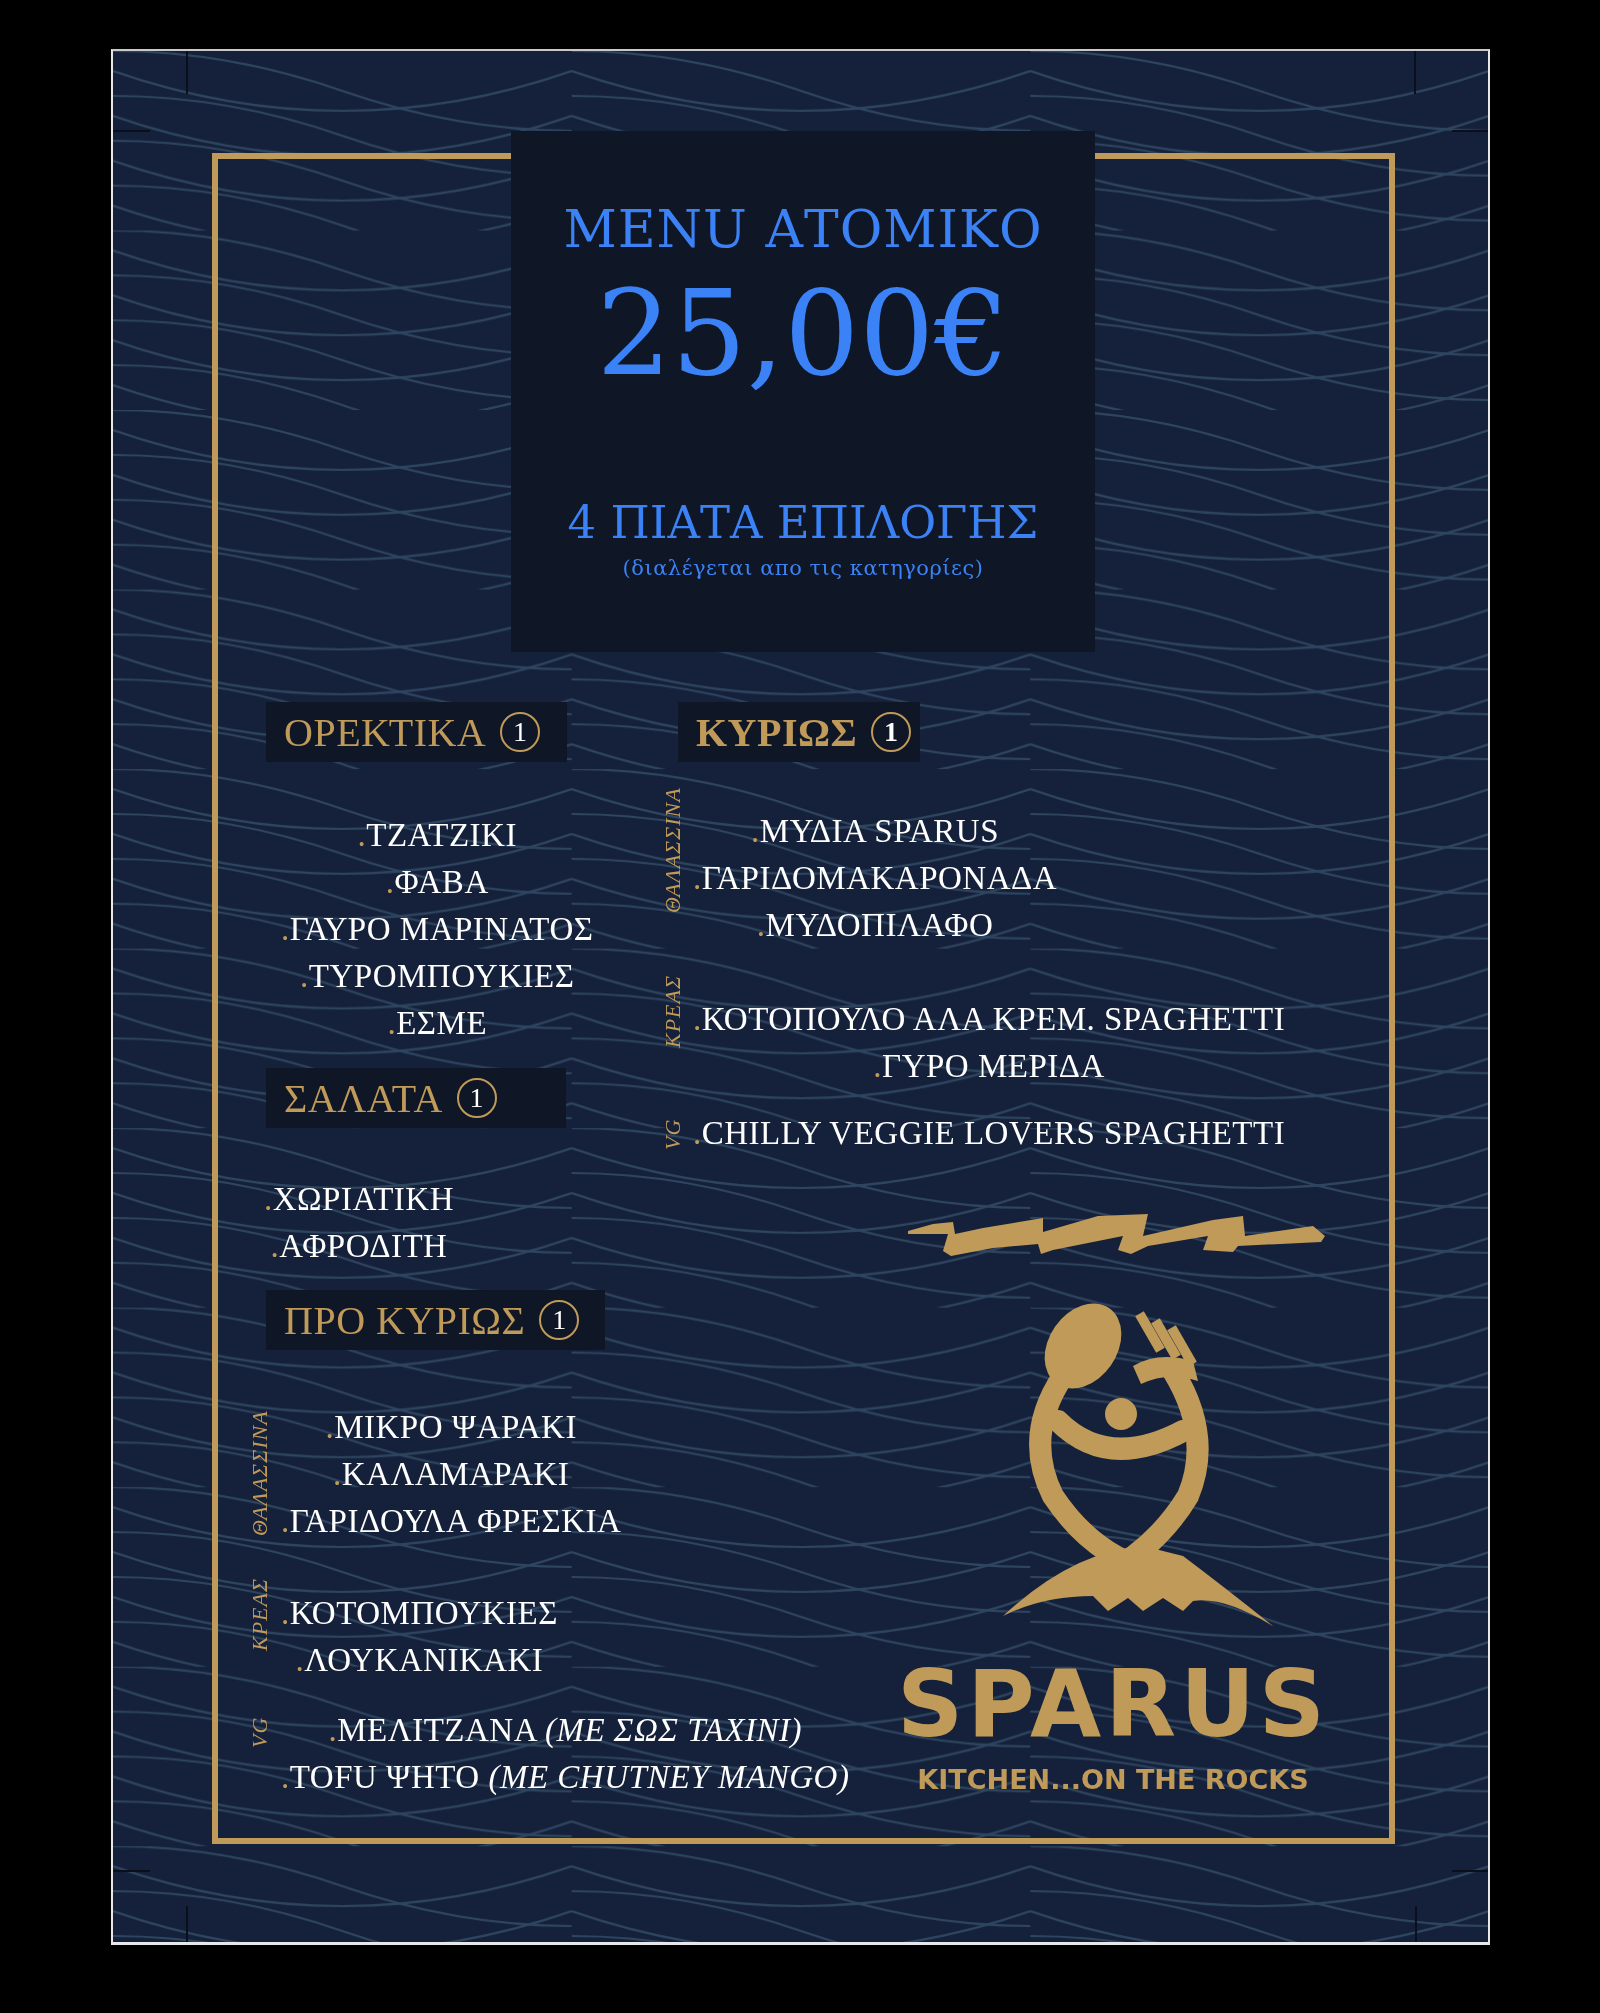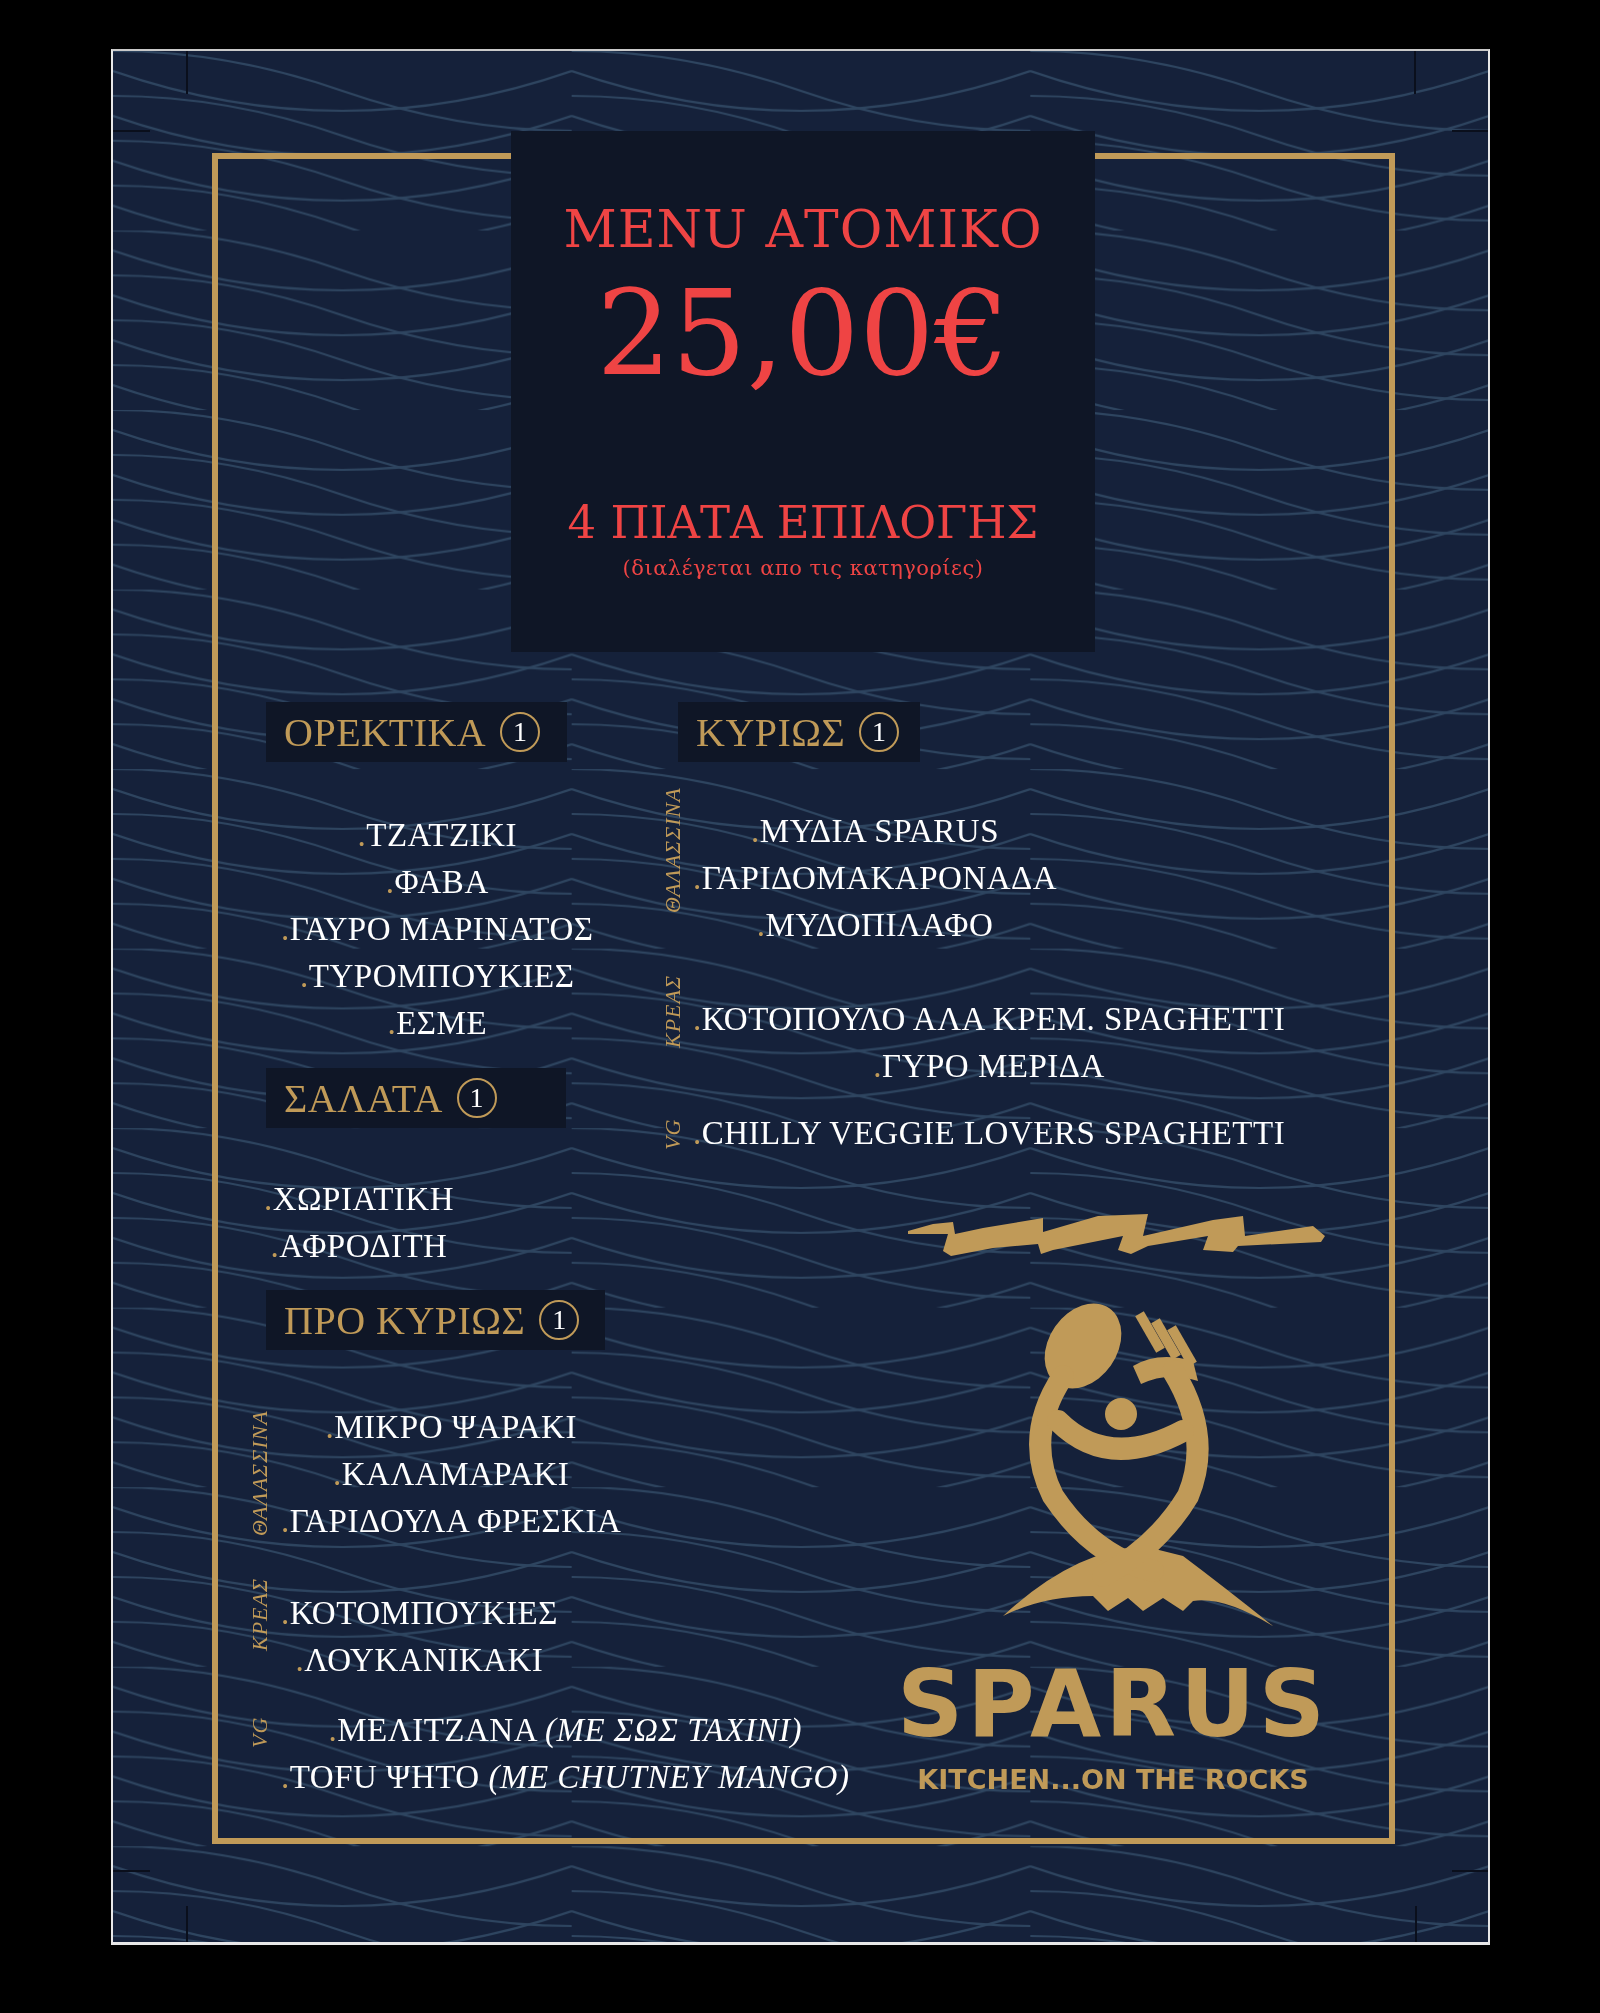--- a/index.html
+++ b/index.html
@@ -17,21 +17,21 @@
 
   .crop { position: absolute; background: #0a0f1c; }
 
   .gold-frame {
     position: absolute; left: 99px; top: 102px; width: 1183px; height: 1691px;
     border: 6px solid #c09a58;
   }
 
   .header-box {
     position: absolute; left: 398px; top: 80px; width: 584px; height: 521px;
-    background: #0f1626; color: #ef4444; text-align: center;
+    background: #0f1626; color: #3b82f6; text-align: center;
   }
   .hdr-title { position: absolute; top: 68px; width: 100%; font-size: 52px; letter-spacing: 1px; }
   .hdr-price { position: absolute; top: 143px; width: 100%; font-size: 118px; line-height: 1; }
   .hdr-sub { position: absolute; top: 365px; width: 100%; font-size: 45px; }
   .hdr-note { position: absolute; top: 425px; width: 100%; font-size: 21px; letter-spacing: 0.5px; }
 
   .sec-label {
     position: absolute; height: 60px; background: #0f1626;
     display: flex; align-items: center; padding-left: 18px; padding-right: 14px;
     color: #c09a58; font-size: 40px; letter-spacing: 0.5px;
@@ -136,21 +136,21 @@
     <div class="it"><span class="dot">.</span><span>ΚΟΤΟΜΠΟΥΚΙΕΣ</span></div>
     <div class="it"><span class="dot">.</span><span>ΛΟΥΚΑΝΙΚΑΚΙ</span></div>
   </div>
 
   <div class="vlabel" style="left:134px;top:1697px;">VG</div>
   <div class="items" style="left:168px;top:1656px;">
     <div class="it"><span class="dot">.</span><span>ΜΕΛΙΤΖΑΝΑ</span> <span class="note">(ΜΕ ΣΩΣ ΤΑΧΙΝΙ)</span></div>
     <div class="it"><span class="dot">.</span><span>TOFU ΨΗΤΟ</span> <span class="note">(ΜΕ CHUTNEY MANGO)</span></div>
   </div>
 
-  <div class="sec-label" style="left:565px;top:651px;width:242px;">
+  <div class="sec-label" style="left:565px;top:651px;width:242px;font-weight:bold;">
     <span>ΚΥΡΙΩΣ</span>
     <span class="num-circle">1</span>
   </div>
 
   <div class="vlabel" style="left:547px;top:862px;">ΘΑΛΑΣΣΙΝΑ</div>
   <div class="items" style="left:580px;top:757px;">
     <div class="it"><span class="dot">.</span><span>ΜΥΔΙΑ SPARUS</span></div>
     <div class="it"><span class="dot">.</span><span>ΓΑΡΙΔΟΜΑΚΑΡΟΝΑΔΑ</span></div>
     <div class="it"><span class="dot">.</span><span>ΜΥΔΟΠΙΛΑΦΟ</span></div>
   </div>

